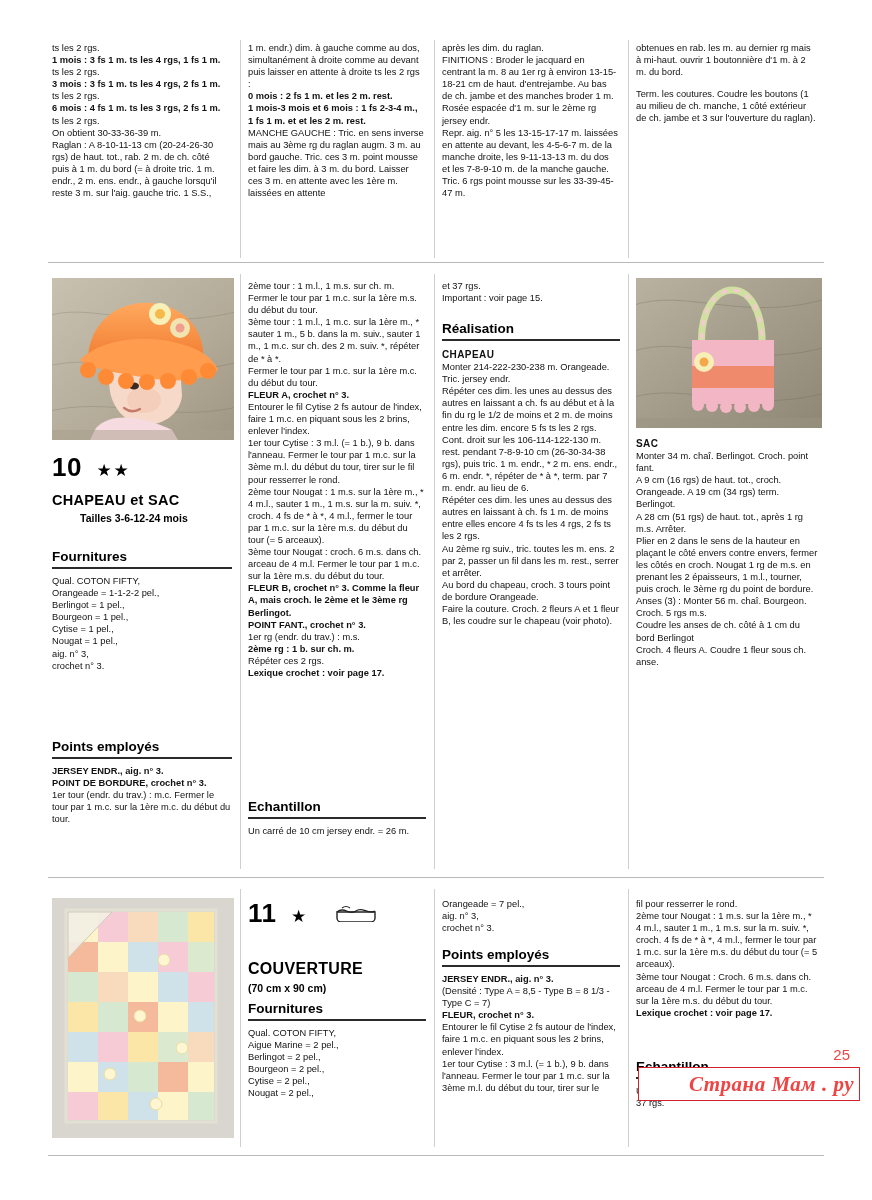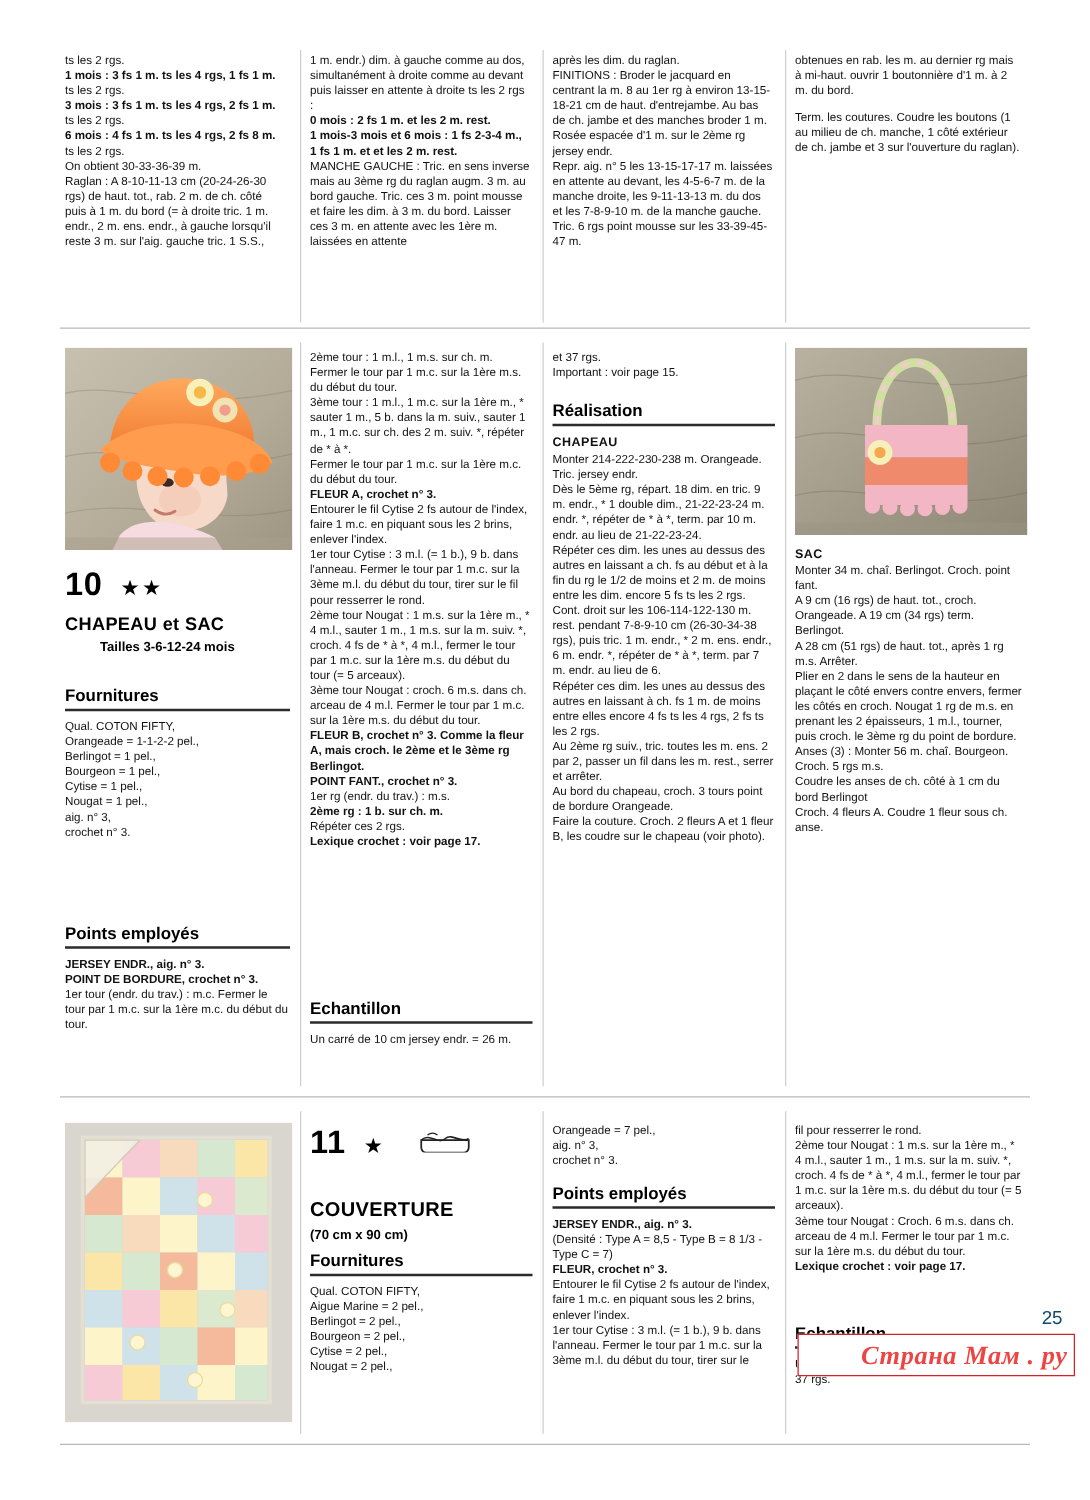--- a/index.html
+++ b/index.html
@@ -81,21 +81,21 @@
     position: absolute;
     overflow: hidden;
   }
   .photo svg { display:block; }
   
   .pagenum {
     position: absolute;
     right: 22px;
     bottom: 42px;
     font-size: 15px;
-    color: #0c4a6e;
+    color: #ef4444;
   }
   .watermark {
     position: absolute;
     right: 18px;
     bottom: 8px;
     font-family: "Liberation Serif", serif;
     font-size: 21px;
     font-weight: bold;
     font-style: italic;
     color: #ef4444;
@@ -136,21 +136,21 @@
   <div class="vrule" style="left:240px; top:889px; height:258px;"></div>
   <div class="vrule" style="left:434px; top:889px; height:258px;"></div>
   <div class="vrule" style="left:628px; top:889px; height:258px;"></div>
 
   <div class="col" style="left:52px; top:42px; width:176px;">
     <p>ts les 2 rgs.</p>
     <p class="b">1 mois : 3 fs 1 m. ts les 4 rgs, 1 fs 1 m.</p>
     <p>ts les 2 rgs.</p>
     <p class="b">3 mois : 3 fs 1 m. ts les 4 rgs, 2 fs 1 m.</p>
     <p>ts les 2 rgs.</p>
-    <p class="b">6 mois : 4 fs 1 m. ts les 4 rgs, 2 fs 8 m.</p>
+    <p class="b">6 mois : 4 fs 1 m. ts les 3 rgs, 2 fs 1 m.</p>
     <p>ts les 2 rgs.</p>
     <p>On obtient 30-33-36-39 m.</p>
     <p>Raglan : A 8-10-11-13 cm (20-24-26-30 rgs) de haut. tot., rab. 2 m. de ch. côté puis à 1 m. du bord (= à droite tric. 1 m. endr., 2 m. ens. endr., à gauche lorsqu'il reste 3 m. sur l'aig. gauche tric. 1 S.S.,</p>
   </div>
 
   <div class="col" style="left:248px; top:42px; width:176px;">
     <p>1 m. endr.) dim. à gauche comme au dos, simultanément à droite comme au devant puis laisser en attente à droite ts les 2 rgs :</p>
     <p class="b">0 mois : 2 fs 1 m. et les 2 m. rest.</p>
     <p class="b">1 mois-3 mois et 6 mois : 1 fs 2-3-4 m., 1 fs 1 m. et et les 2 m. rest.</p>
     <p>MANCHE GAUCHE : Tric. en sens inverse mais au 3ème rg du raglan augm. 3 m. au bord gauche. Tric. ces 3 m. point mousse et faire les dim. à 3 m. du bord. Laisser ces 3 m. en attente avec les 1ère m. laissées en attente</p>
@@ -288,21 +288,20 @@
     <p>Important : voir page 15.</p>
   </div>
 
   <div style="position:absolute; left:442px; top:312px; width:178px;">
     <div class="secthead-wrap">
         <span class="secthead">Réalisation</span>
       </div>
     <div class="col" style="position:relative; left:0; top:0; width:178px;">
       <p class="subhead" style="margin-top:8px;">CHAPEAU</p>
       <p>Monter 214-222-230-238 m. Orangeade. Tric. jersey endr.</p>
-      <p>Dès le 5ème rg, répart. 18 dim. en tric. 9 m. endr., * 1 double dim., 21-22-23-24 m. endr. *, répéter de * à *, term. par 10 m. endr. au lieu de 21-22-23-24.</p>
       <p>Répéter ces dim. les unes au dessus des autres en laissant a ch. fs au début et à la fin du rg le 1/2 de moins et 2 m. de moins entre les dim. encore 5 fs ts les 2 rgs.</p>
       <p>Cont. droit sur les 106-114-122-130 m. rest. pendant 7-8-9-10 cm (26-30-34-38 rgs), puis tric. 1 m. endr., * 2 m. ens. endr., 6 m. endr. *, répéter de * à *, term. par 7 m. endr. au lieu de 6.</p>
       <p>Répéter ces dim. les unes au dessus des autres en laissant à ch. fs 1 m. de moins entre elles encore 4 fs ts les 4 rgs, 2 fs ts les 2 rgs.</p>
       <p>Au 2ème rg suiv., tric. toutes les m. ens. 2 par 2, passer un fil dans les m. rest., serrer et arrêter.</p>
       <p>Au bord du chapeau, croch. 3 tours point de bordure Orangeade.</p>
       <p>Faire la couture. Croch. 2 fleurs A et 1 fleur B, les coudre sur le chapeau (voir photo).</p>
     </div>
   </div>
 
   <div class="photo" style="left:636px; top:278px; width:186px; height:150px;">

